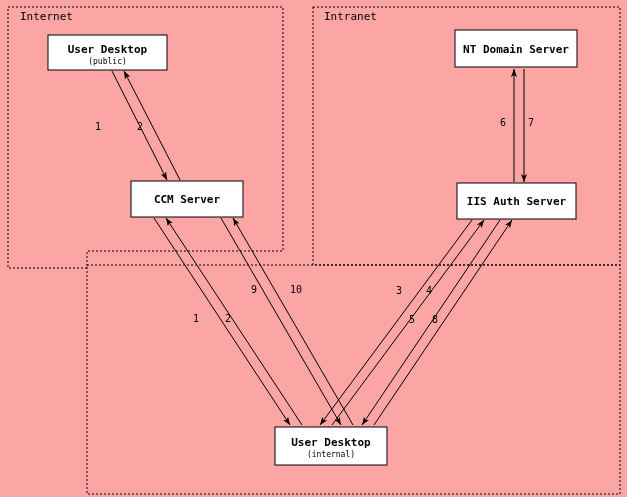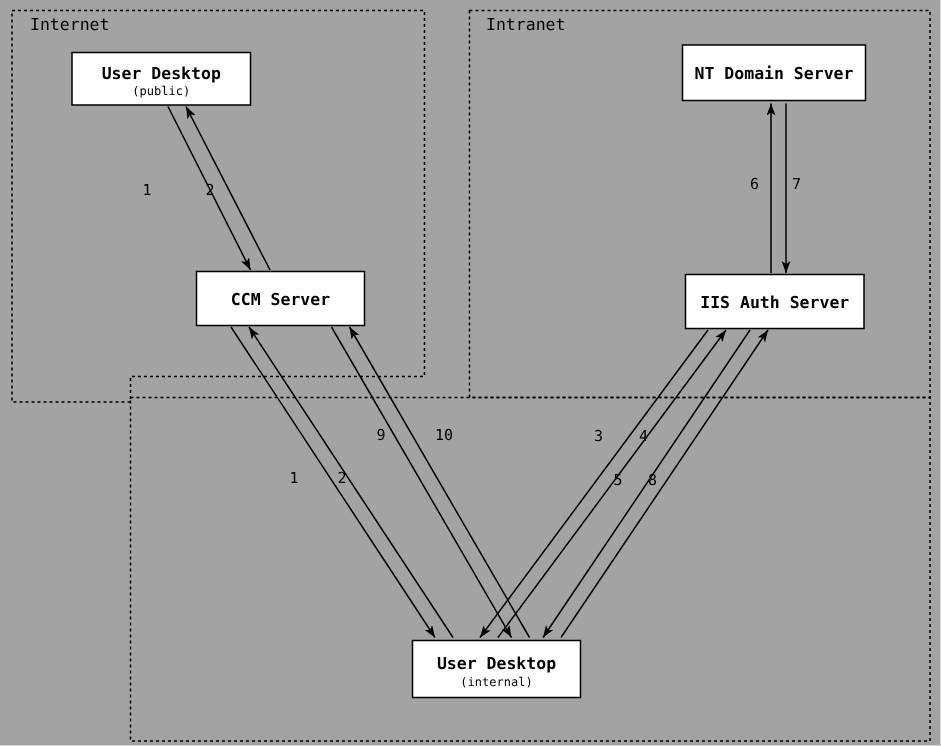--- a/index.html
+++ b/index.html
@@ -4,21 +4,21 @@
 <style>
   html, body {
     margin: 0;
     padding: 0;
     background: #ffffff;
   }
   #diagram-root {
     position: relative;
     width: 627px;
     height: 497px;
-    background: #a3a3a3;
+    background: #fca5a5;
     font-family: "DejaVu Sans Mono", monospace;
     overflow: hidden;
   }
   svg#diagram-svg {
     position: absolute;
     left: 0;
     top: 0;
     width: 627px;
     height: 497px;
   }

